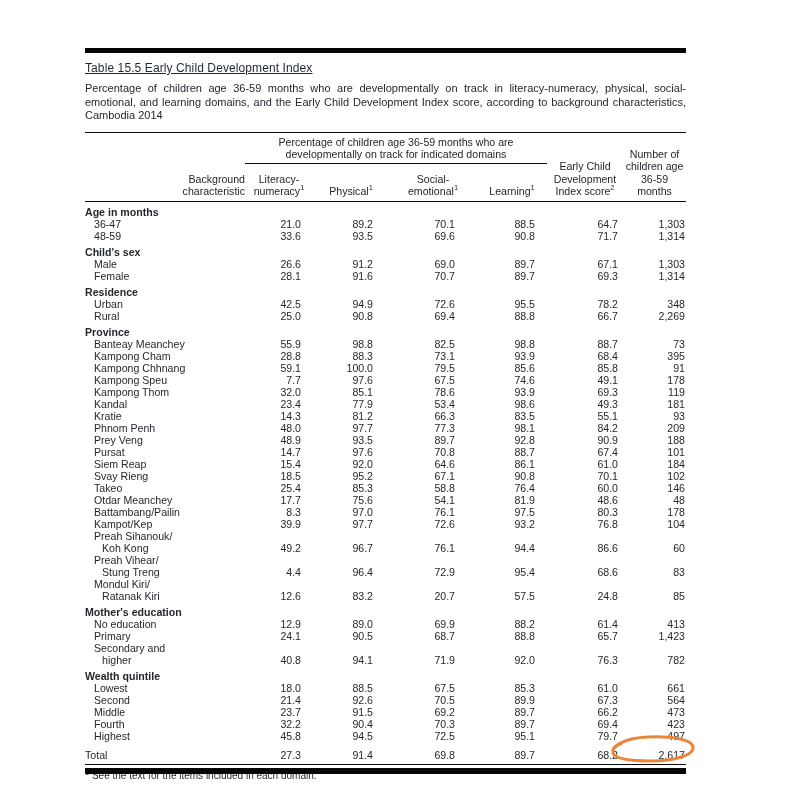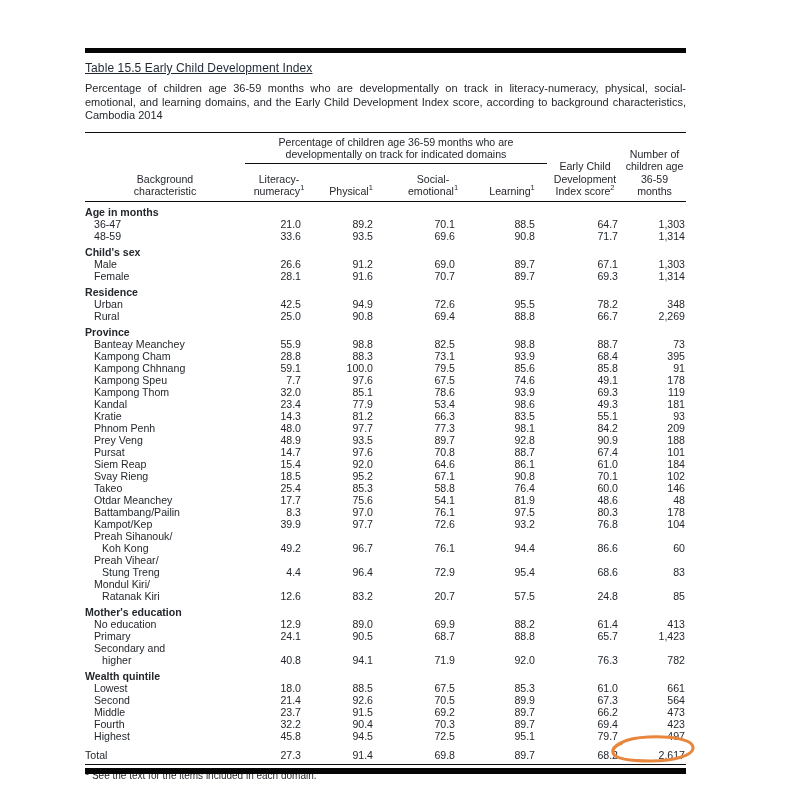--- a/index.html
+++ b/index.html
@@ -15,21 +15,21 @@
     margin-top:8px; font-size:12px; color:#1f2733;
     text-decoration:underline; letter-spacing:0.1px;
   }
   .doc-desc {
     margin:7px 0 9px 0; font-size:11px; line-height:13.5px;
     text-align:justify; color:#24282d;
   }
   table.ecdi { border-collapse:collapse; table-layout:fixed; width:601px; font-size:10.6px; }
   thead { border-top:1.5px solid #0c0c0c; border-bottom:1.5px solid #0c0c0c; }
   thead th { font-weight:400; vertical-align:bottom; padding:3px 0 3px 0; line-height:12.5px; text-align:center; }
-  th.h-label { text-align:center; }
+  th.h-label { text-align:right; }
   th.spanner { border-bottom:1px solid #0c0c0c; padding:3px 6px 2px 6px; line-height:12.5px; }
   thead tr.subhead th { padding-top:9px; }
   sup { font-size:7.5px; line-height:0; }
   tbody td { line-height:12px; vertical-align:bottom; padding:0; }
   td.section-td { font-weight:bold; padding-top:4px; }
   td.lbl { text-align:left; }
   .l1 { padding-left:9px; }
   .l2 { padding-left:17px; }
   td.v { text-align:right; white-space:nowrap; }
   td.c-lit { padding-right:12px; }

